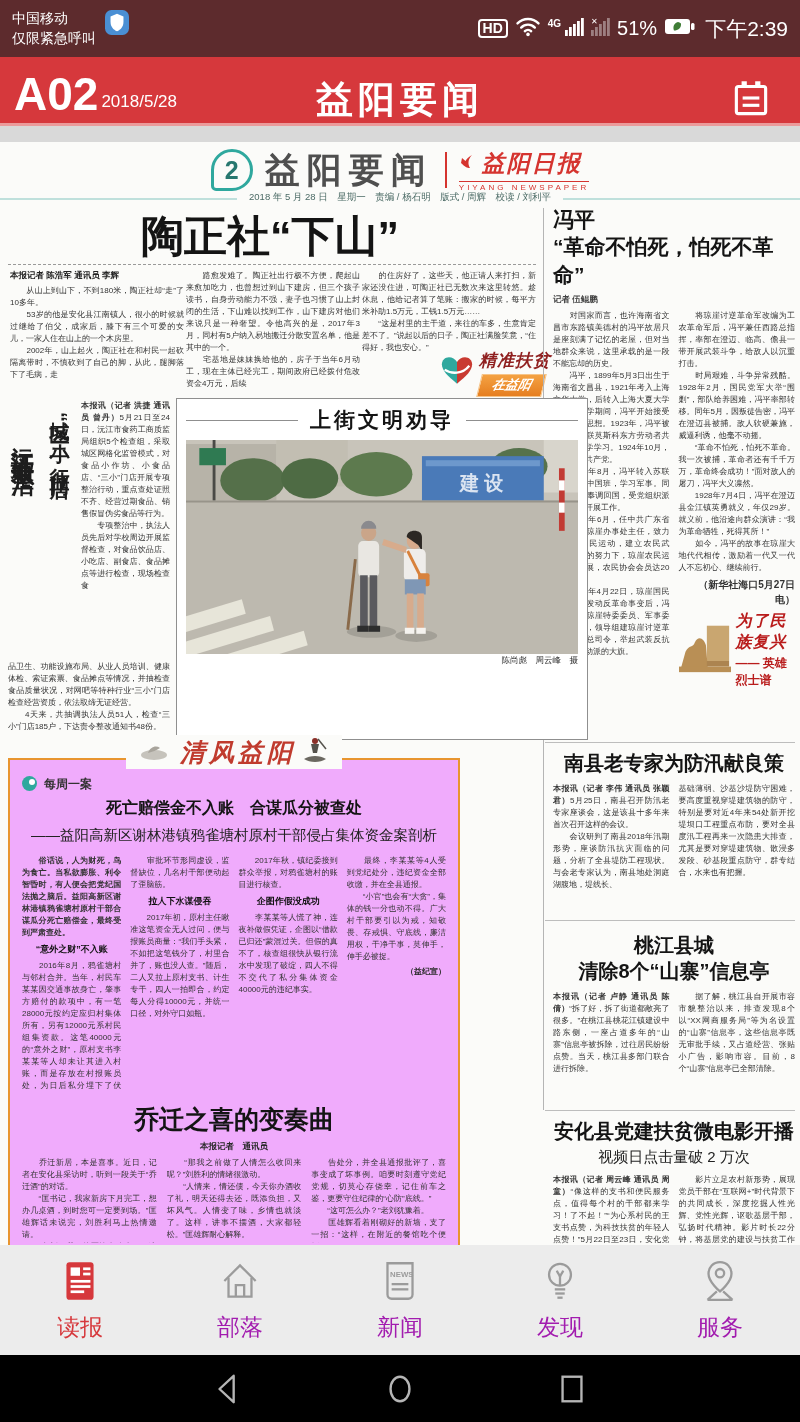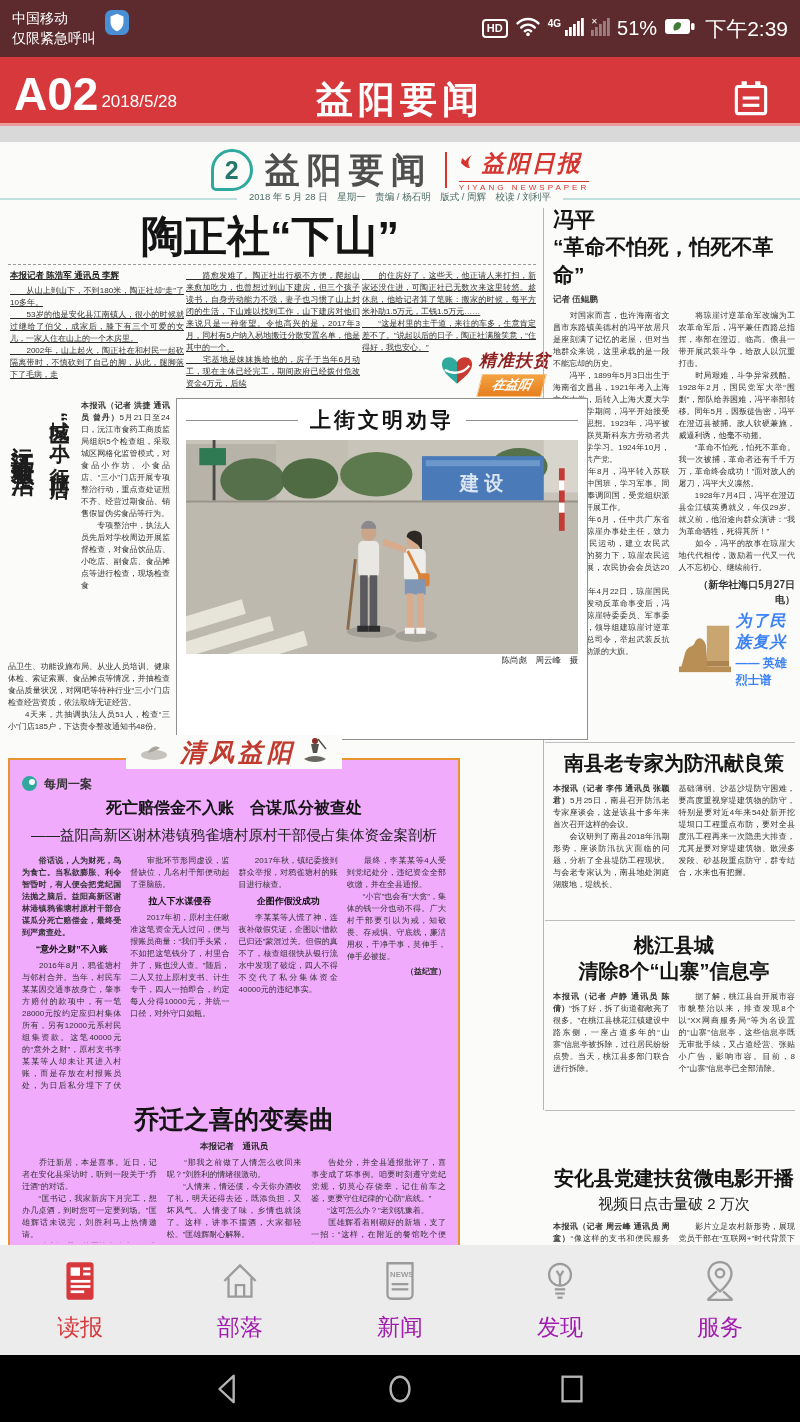--- a/index.html
+++ b/index.html
@@ -4,21 +4,21 @@
 <style>
   html,body{margin:0;padding:0;background:#222;}
   .screen{position:relative;width:800px;height:1422px;margin:0 auto;background:#d9d9d9;
     font-family:"Liberation Sans","DejaVu Sans",sans-serif;overflow:hidden;}
   
   .status-bar{position:absolute;top:0;left:0;right:0;height:57px;background:#5d2b2d;color:#fff;
     display:flex;justify-content:space-between;align-items:center;padding:0 12px;box-sizing:border-box;}
   .sb-left{display:flex;align-items:flex-start;gap:9px;}
   .sb-lines{font-size:14px;line-height:1.4;}
   .sb-right{display:flex;align-items:center;gap:7px;}
-  .hd-badge{border:2px solid #fff;border-radius:4px;font-size:11px;font-weight:700;padding:0 3px;line-height:15px;}
+  .hd-badge{border:2px solid #fff;border-radius:4px;font-size:14px;font-weight:700;padding:0 3px;line-height:15px;}
   .net-label{font-size:10px;font-weight:700;position:relative;top:-5px;margin-right:-3px;}
   .sb-pct{font-size:20px;}
   .sb-time{font-size:21px;margin-left:3px;}
   
   .app-header{position:absolute;top:57px;left:0;right:0;height:69px;background:#d6383c;color:#fff;
     border-bottom:3px solid #eb9b9b;box-sizing:border-box;}
   .ah-left{position:absolute;left:14px;top:14px;display:flex;align-items:flex-end;}
   .page-code{font-size:46px;font-weight:700;line-height:1;}
   .ah-date{font-size:17px;margin-left:3px;margin-bottom:5px;}
   .ah-title{position:absolute;left:0;right:0;top:18px;text-align:center;font-size:37px;font-weight:700;letter-spacing:5px;}
@@ -32,34 +32,34 @@
   .mh-sep{width:2px;height:36px;background:#d5342f;}
   .mh-logo{color:#d5342f;}
   .mh-logo-top{display:flex;align-items:center;gap:3px;}
   .mh-logo-main{font-size:23px;font-weight:700;font-style:italic;letter-spacing:2px;font-family:"Liberation Serif","DejaVu Serif",serif;}
   .mh-logo-sub{font-size:8px;letter-spacing:3px;border-top:1px solid #d5342f;margin-top:2px;padding-top:1px;}
   .teal-rule{position:absolute;top:56px;left:0;right:0;height:2px;background:#bfe0dc;}
   .dateline{position:absolute;top:49px;left:0;width:100%;text-align:center;font-size:9.5px;color:#4c6b66;}
   .dateline span{background:#fbfbf9;padding:0 12px;}
   .main-headline{position:absolute;top:66px;left:0;width:540px;text-align:center;font-size:43px;font-weight:800;color:#141414;}
   .headline-rule{position:absolute;top:122px;left:8px;width:528px;border-top:1px dashed #9a9a9a;}
-  .main-cols{position:absolute;top:128px;left:10px;width:526px;height:130px;display:flex;gap:2px;overflow:hidden;text-decoration:underline;}
+  .main-cols{position:absolute;top:128px;left:10px;width:526px;height:130px;display:flex;gap:2px;overflow:hidden;}
   .bodytxt{font-size:8px;line-height:1.5;text-align:justify;white-space:pre-line;color:#333;}
   .col{flex:1;}
   .byline{font-weight:700;margin-bottom:3px;font-size:8.5px;color:#222;}
   .v-rule{position:absolute;left:543px;top:66px;width:1px;height:902px;background:#b5b5b5;}
   
   .fengping{position:absolute;left:553px;top:64px;width:242px;}
   .fp-h{font-size:21px;font-weight:800;color:#141414;line-height:1.3;}
   .fp-byline{font-size:8.5px;font-weight:700;color:#444;margin:6px 0 4px;}
   .fp-cols{display:flex;gap:9px;height:456px;overflow:hidden;}
   .fp-col{flex:1;}
   .fp-credit{text-align:right;font-weight:700;margin:3px 0;font-size:10px;}
   .hero-badge{margin-top:4px;display:flex;align-items:center;gap:5px;background:#fbfbf9;}
-  .hb-txt{color:#3b82f6;}
+  .hb-txt{color:#b91c1c;}
   .hb-line1{font-weight:800;font-size:16px;font-style:italic;letter-spacing:1px;}
   .hb-line2{font-weight:700;font-size:12px;margin-top:2px;}
   
   .poverty-badge{position:absolute;left:440px;top:203px;width:122px;height:55px;background:#fbfbf9;
     display:flex;align-items:center;gap:5px;}
   .pv-txt{display:flex;flex-direction:column;align-items:flex-start;}
   .pv1{color:#8f1f1f;font-weight:800;font-size:17px;font-style:italic;letter-spacing:1px;font-family:"Liberation Serif","DejaVu Serif",serif;}
   .pv2{background:linear-gradient(#f4a243,#e67e1f);color:#fff;font-style:italic;font-weight:700;font-size:13px;
     padding:1px 12px 2px;transform:skewX(-14deg);border:1px solid #f6c488;margin-top:2px;}
   
@@ -425,21 +425,21 @@
     <div class="rsec" style="top:790px">
       <div class="r-headline">桃江县城</div>
       <div class="r-headline">清除8个“山寨”信息亭</div>
       <div class="r-cols" style="height:102px">
         <div class="r-col bodytxt"><span class="inline-byline">本报讯（记者 卢静 通讯员 陈倩）</span><span>“拆了好，拆了街道都敞亮了很多。”在桃江县桃花江镇建设中路东侧，一座占道多年的“山寨”信息亭被拆除，过往居民纷纷点赞。当天，桃江县多部门联合进行拆除。</span></div>
         <div class="r-col bodytxt">　　据了解，桃江县自开展市容市貌整治以来，排查发现8个以“XX网商服务局”等为名设置的“山寨”信息亭，这些信息亭既无审批手续，又占道经营、张贴小广告，影响市容。目前，8个“山寨”信息亭已全部清除。</div>
       </div>
     </div>
 
     <div class="rline" style="top:968px"></div>
-    <div class="rsec" style="top:1023px">
+    <div class="rsec" style="top:976px">
       <div class="r-headline">安化县党建扶贫微电影开播</div>
       <div class="r-sub">视频日点击量破 2 万次</div>
       <div class="r-cols" style="height:80px">
         <div class="r-col bodytxt"><span class="inline-byline">本报讯（记者 周云峰 通讯员 周童）</span><span>“像这样的支书和便民服务点，值得每个村的干部都来学习！了不起！”“为心系村民的王支书点赞，为科技扶贫的年轻人点赞！”5月22日至23日，安化党建公众号推出本土微电影《金牌村支书》，视频日点击量突破2万次。</span></div>
         <div class="r-col bodytxt">　　影片立足农村新形势，展现党员干部在“互联网+”时代背景下的共同成长，深度挖掘人性光辉、党性光辉，讴歌基层干部，弘扬时代精神。影片时长22分钟，将基层党的建设与扶贫工作紧密结合，讲述村支书在大学毕业生返乡后联手科技扶贫的故事。</div>
       </div>
     </div>
   </div>
 
   <div class="bottom-nav">

